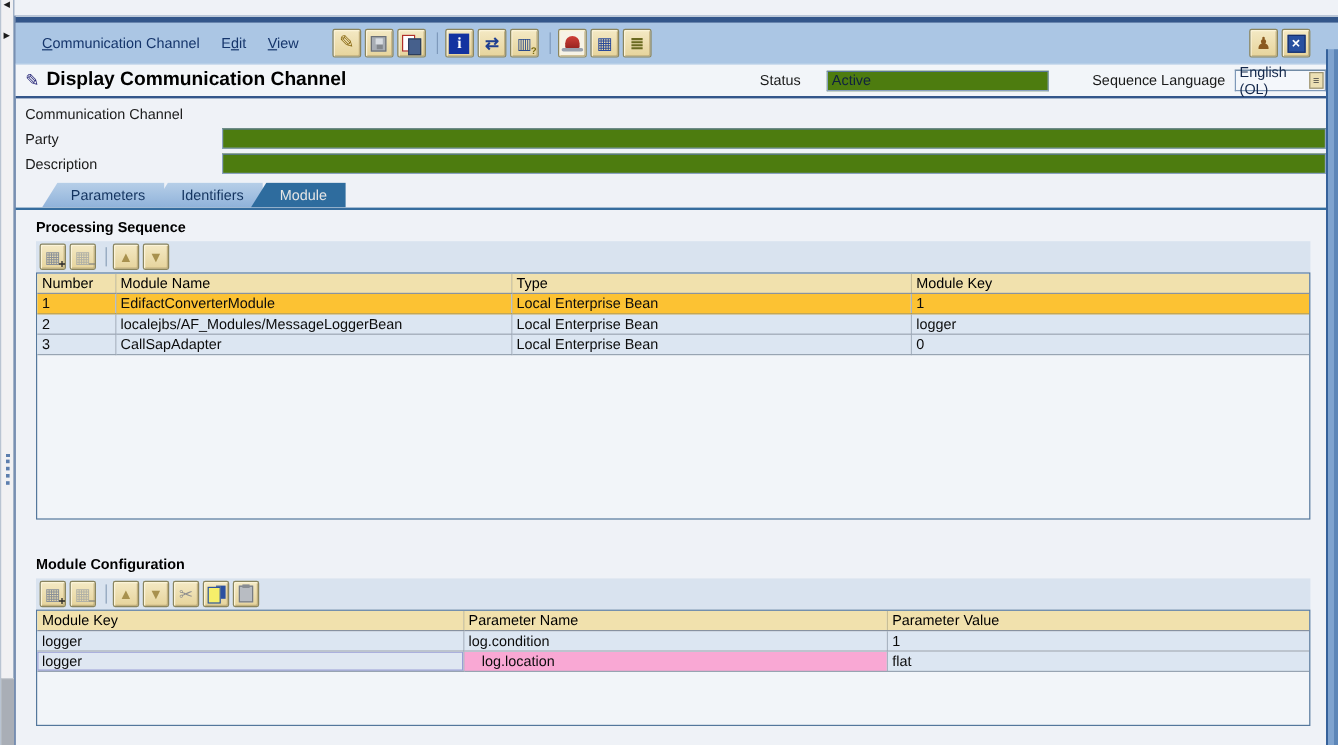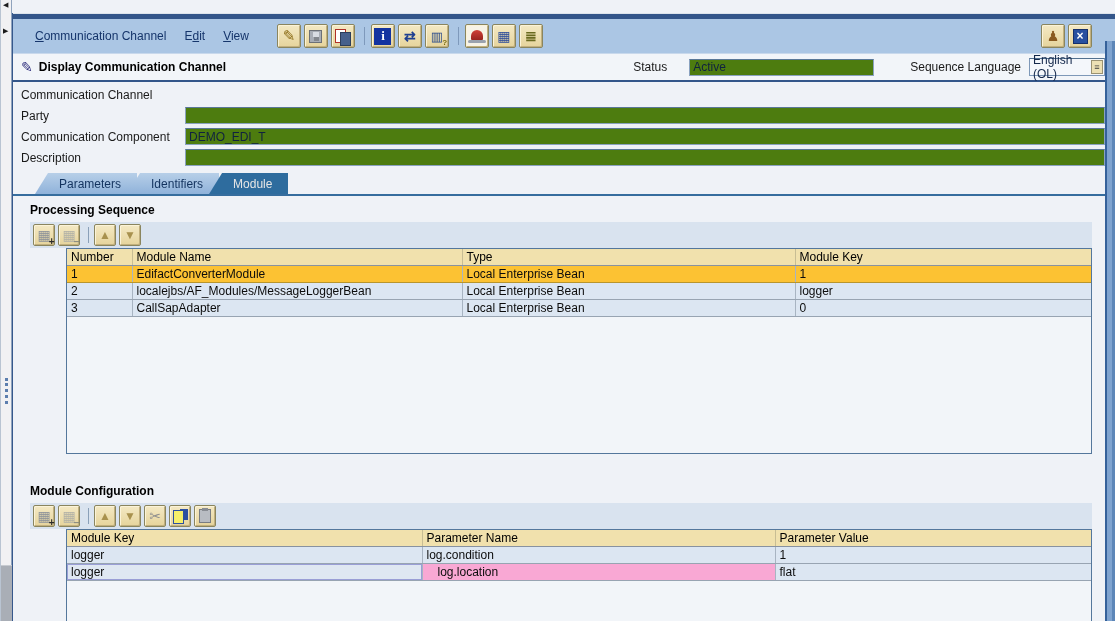--- a/index.html
+++ b/index.html
@@ -59,21 +59,21 @@
   .g-log { color:#6a6a20; font-size:14px; font-weight:bold; }
   .g-hatstand { color:#8a5a20; font-size:14px; }
   .x-box { width:15px; height:15px; background:#2850a0; color:#fff; display:flex; align-items:center;
     justify-content:center; font-size:12px; font-weight:bold; border:1px solid #16306c; }
 
   
   .body { display:flex; flex-direction:column; flex:1; padding-right:10px; }
   .title-row { height:28px; display:flex; align-items:center; padding-left:8px;
     border-bottom:2px solid #33568a; background:#f2f5f9; }
   .title-ic { font-size:14px; color:#2a2a7a; margin-right:6px; transform:rotate(0deg); }
-  .page-title { font-size:12px; font-weight:bold; color:#000; }
+  .page-title { font-size:16px; font-weight:bold; color:#000; }
   .lbl { font-size:12px; color:#1a1a1a; white-space:nowrap; }
   .fld { height:17px; background:#4d7c0f; border:1px solid #8aa2c0; border-top-color:#5a7898;
     font-size:12px; color:#10223f; padding:0 3px; font-family:inherit; }
   .status-wrap { margin-left:auto; display:flex; align-items:center; }
   .status-fld { width:185px; }
   .combo { display:flex; align-items:center; width:76px; height:18px; background:#f4f7fb;
     border:1px solid #7e98b8; border-top-color:#52708f; padding:0 1px 0 3px; font-size:12px; color:#14284b; cursor:pointer; }
   .combo .dd { margin-left:auto; width:14px; height:14px; background:#ece0b4; border:1px solid #9a9272;
     font-size:9px; display:flex; align-items:center; justify-content:center; color:#3a3a3a; }
 
@@ -107,21 +107,21 @@
   .grid-ic.dim .g { color:#b0b0a6; } .grid-ic.dim .sign { color:#8a8a80; }
   .g-up, .g-down { color:#a8914e; font-size:12px; }
   .g-cut { color:#8f8f8f; font-size:14px; }
   .ic-copy2 { width:15px; height:15px; position:relative; }
   .ic-copy2::after { content:""; position:absolute; right:0; top:0; width:8px; height:11px; background:#2c50a0; }
   .ic-copy2::before { content:""; position:absolute; left:0; bottom:0; width:9px; height:12px; background:#f6ef6a;
     border:1px solid #2c50a0; z-index:1; }
   .ic-clip { width:12px; height:14px; background:#b8bcc2; border:1px solid #787c82; position:relative; }
   .ic-clip::before { content:""; position:absolute; left:2px; top:-2px; width:6px; height:3px; background:#888c92; }
 
-  .table-wrap { border:1px solid #54779c; background:#f2f5f9; overflow:hidden;margin-left:36px; }
+  .table-wrap { border:1px solid #54779c; background:#f2f5f9; overflow:hidden; }
   .wrap-ps { height:206px; }
   .wrap-mc { height:97px; }
   table.sap-table { border-collapse:collapse; width:100%; table-layout:fixed; font-size:12px; }
   .sap-table th { background:#f1e1ad; font-weight:normal; text-align:left; height:16px; padding:1px 4px;
     border-right:1px solid #c8bd94; border-bottom:1px solid #8892a0; color:#000; overflow:hidden; white-space:nowrap; }
   .sap-table td { background:#dce6f2; height:16px; padding:1px 4px; border-right:1px solid #a8b4c2;
     border-bottom:1px solid #98a4b2; color:#0c0c0c; overflow:hidden; white-space:nowrap; }
   .sap-table th:last-child, .sap-table td:last-child { border-right:none; }
   .sap-table tr.sel-row td { background:#fcc233; border-bottom-color:#b8952c; border-top:1px solid #8a7020; }
   .sap-table td.hl-cell { background:#f9a8d4;padding-left:15px; }
@@ -206,24 +206,20 @@
 
       <div class="form-area">
         <div class="form-row">
           <span class="lbl">Communication Channel</span>
         </div>
         <div class="form-row">
           <span class="lbl">Party</span>
           <input class="fld" readonly="" value="" style="">
         </div>
         <div class="form-row">
-          <span class="lbl">Communication Component</span>
-          <input class="fld" readonly="" value="DEMO_EDI_T" style="">
-        </div>
-        <div class="form-row">
           <span class="lbl">Description</span>
           <input class="fld" readonly="" value="" style="">
         </div>
       </div>
 
       <div class="tabzone">
         <div class="tab inactive">Parameters</div>
         <div class="tab inactive">Identifiers</div>
         <div class="tab active">Module</div>
       </div>

